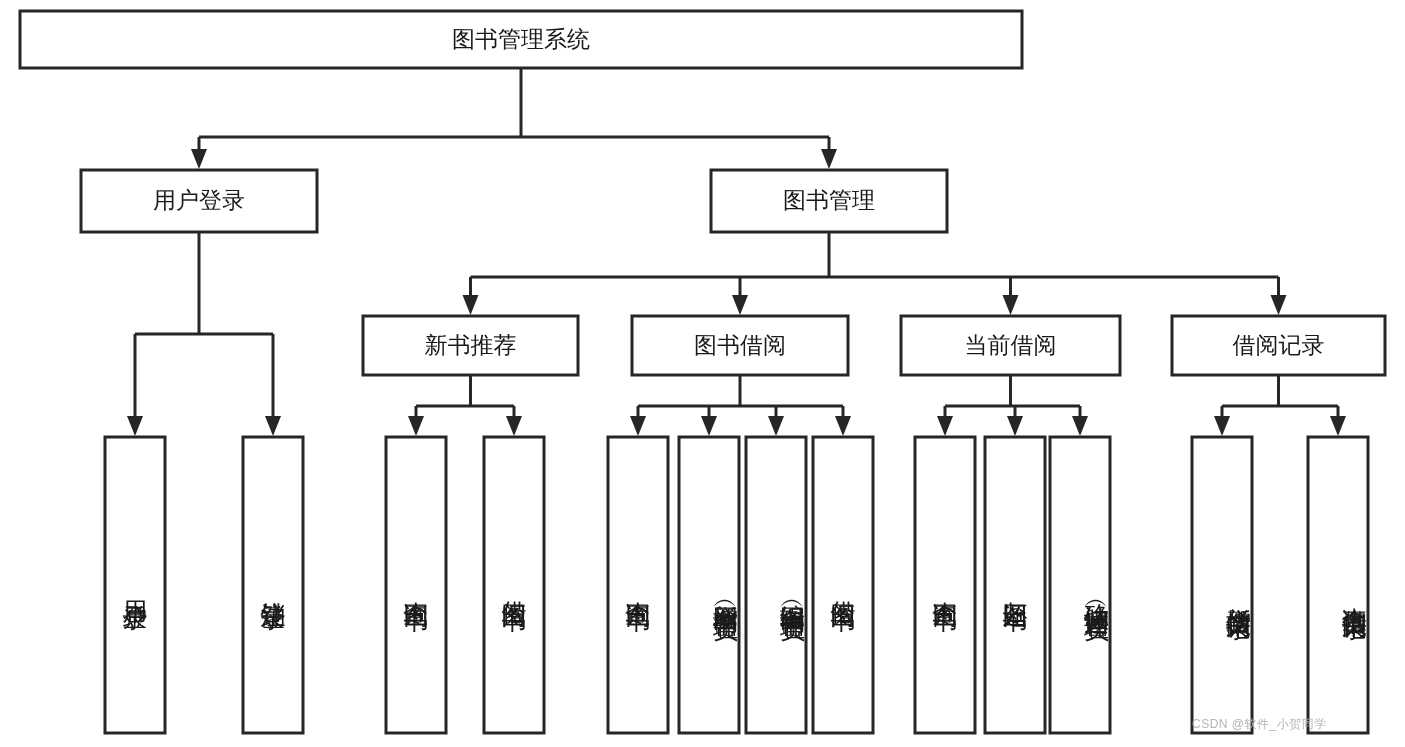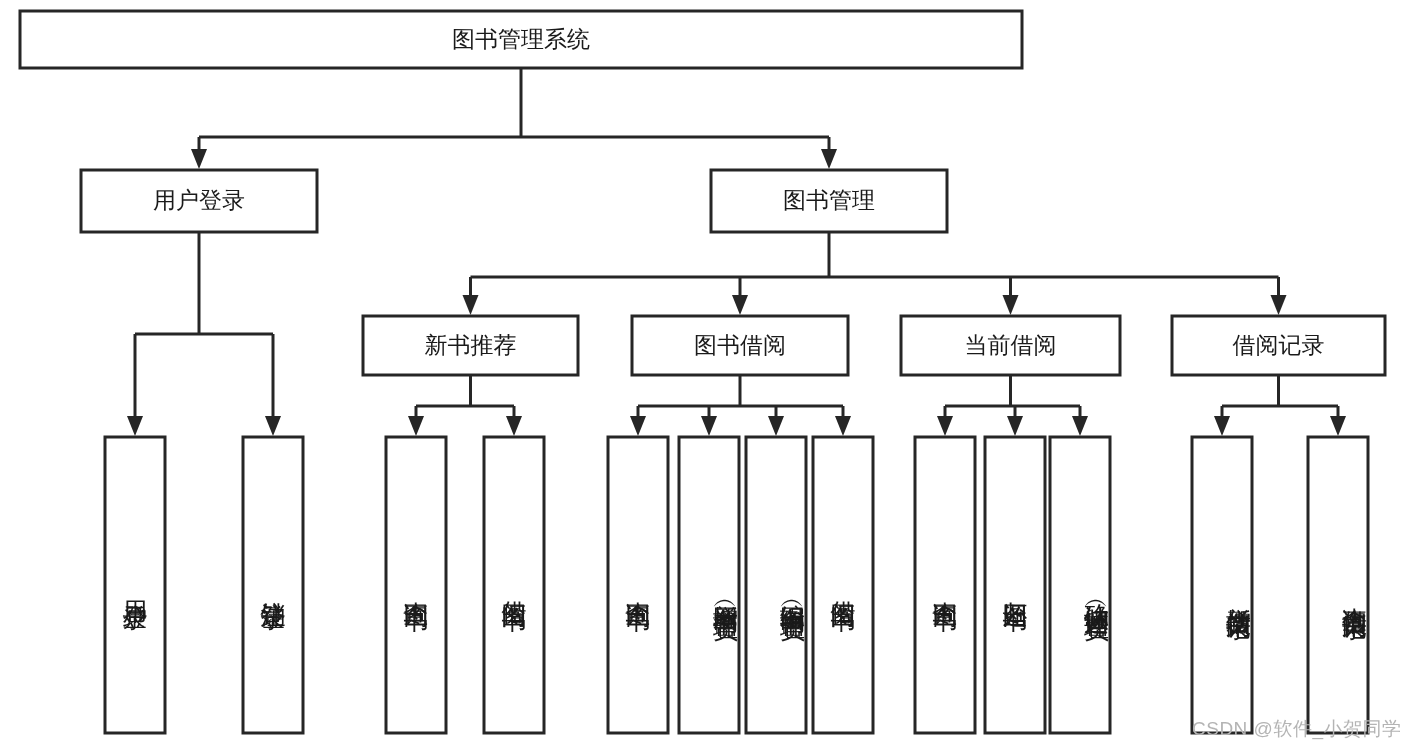--- a/index.html
+++ b/index.html
@@ -60,21 +60,21 @@
     justify-content: center;
     white-space: nowrap;
     pointer-events: none;
   }
   .leaf-label.centered {
     align-items: center;
   }
   .watermark {
     position: absolute;
     font-family: "Liberation Sans", "DejaVu Sans", sans-serif;
-    font-size: 19px;
+    font-size: 12px;
     color: #b4b4b4;
     white-space: nowrap;
     letter-spacing: 0.5px;
   }
 </style>
 </head>
 <body>
 
 <div id="diagram-root">
 

